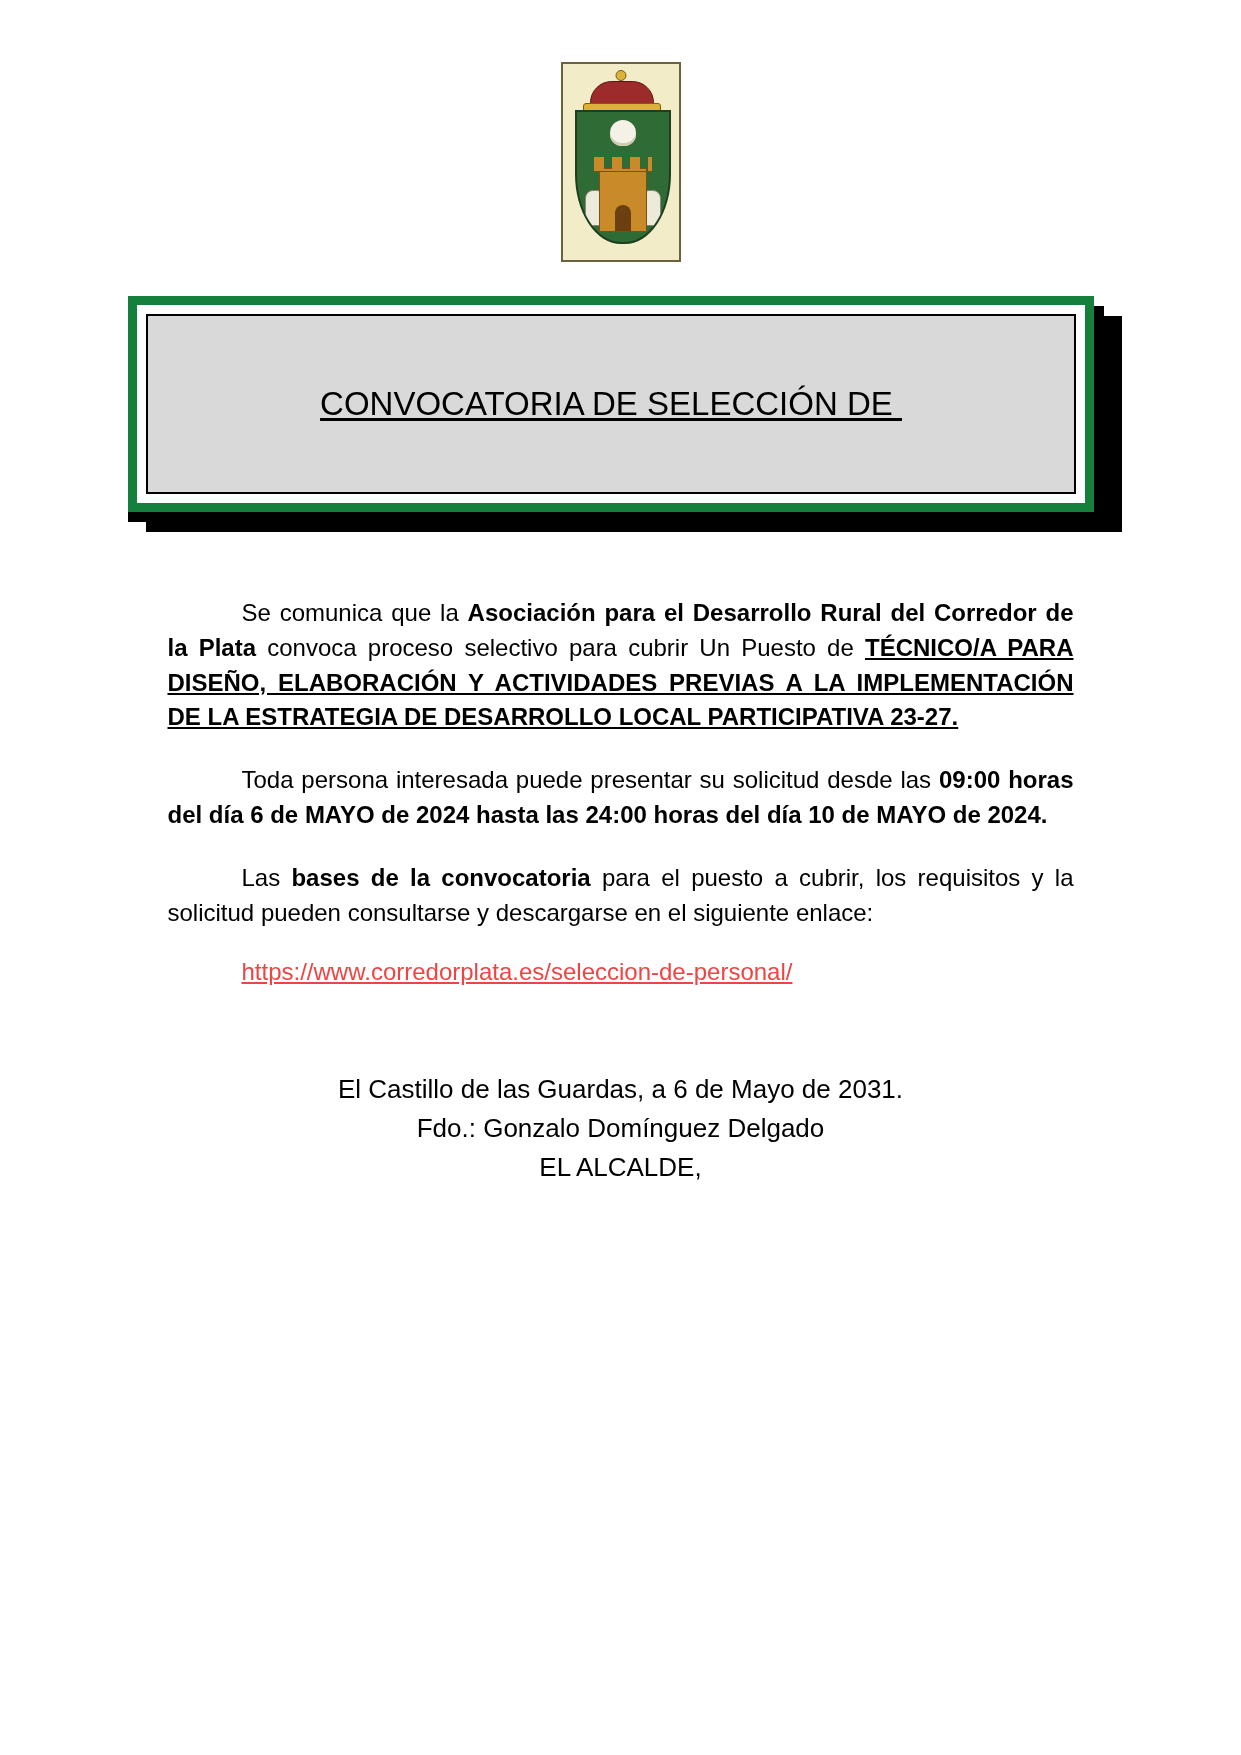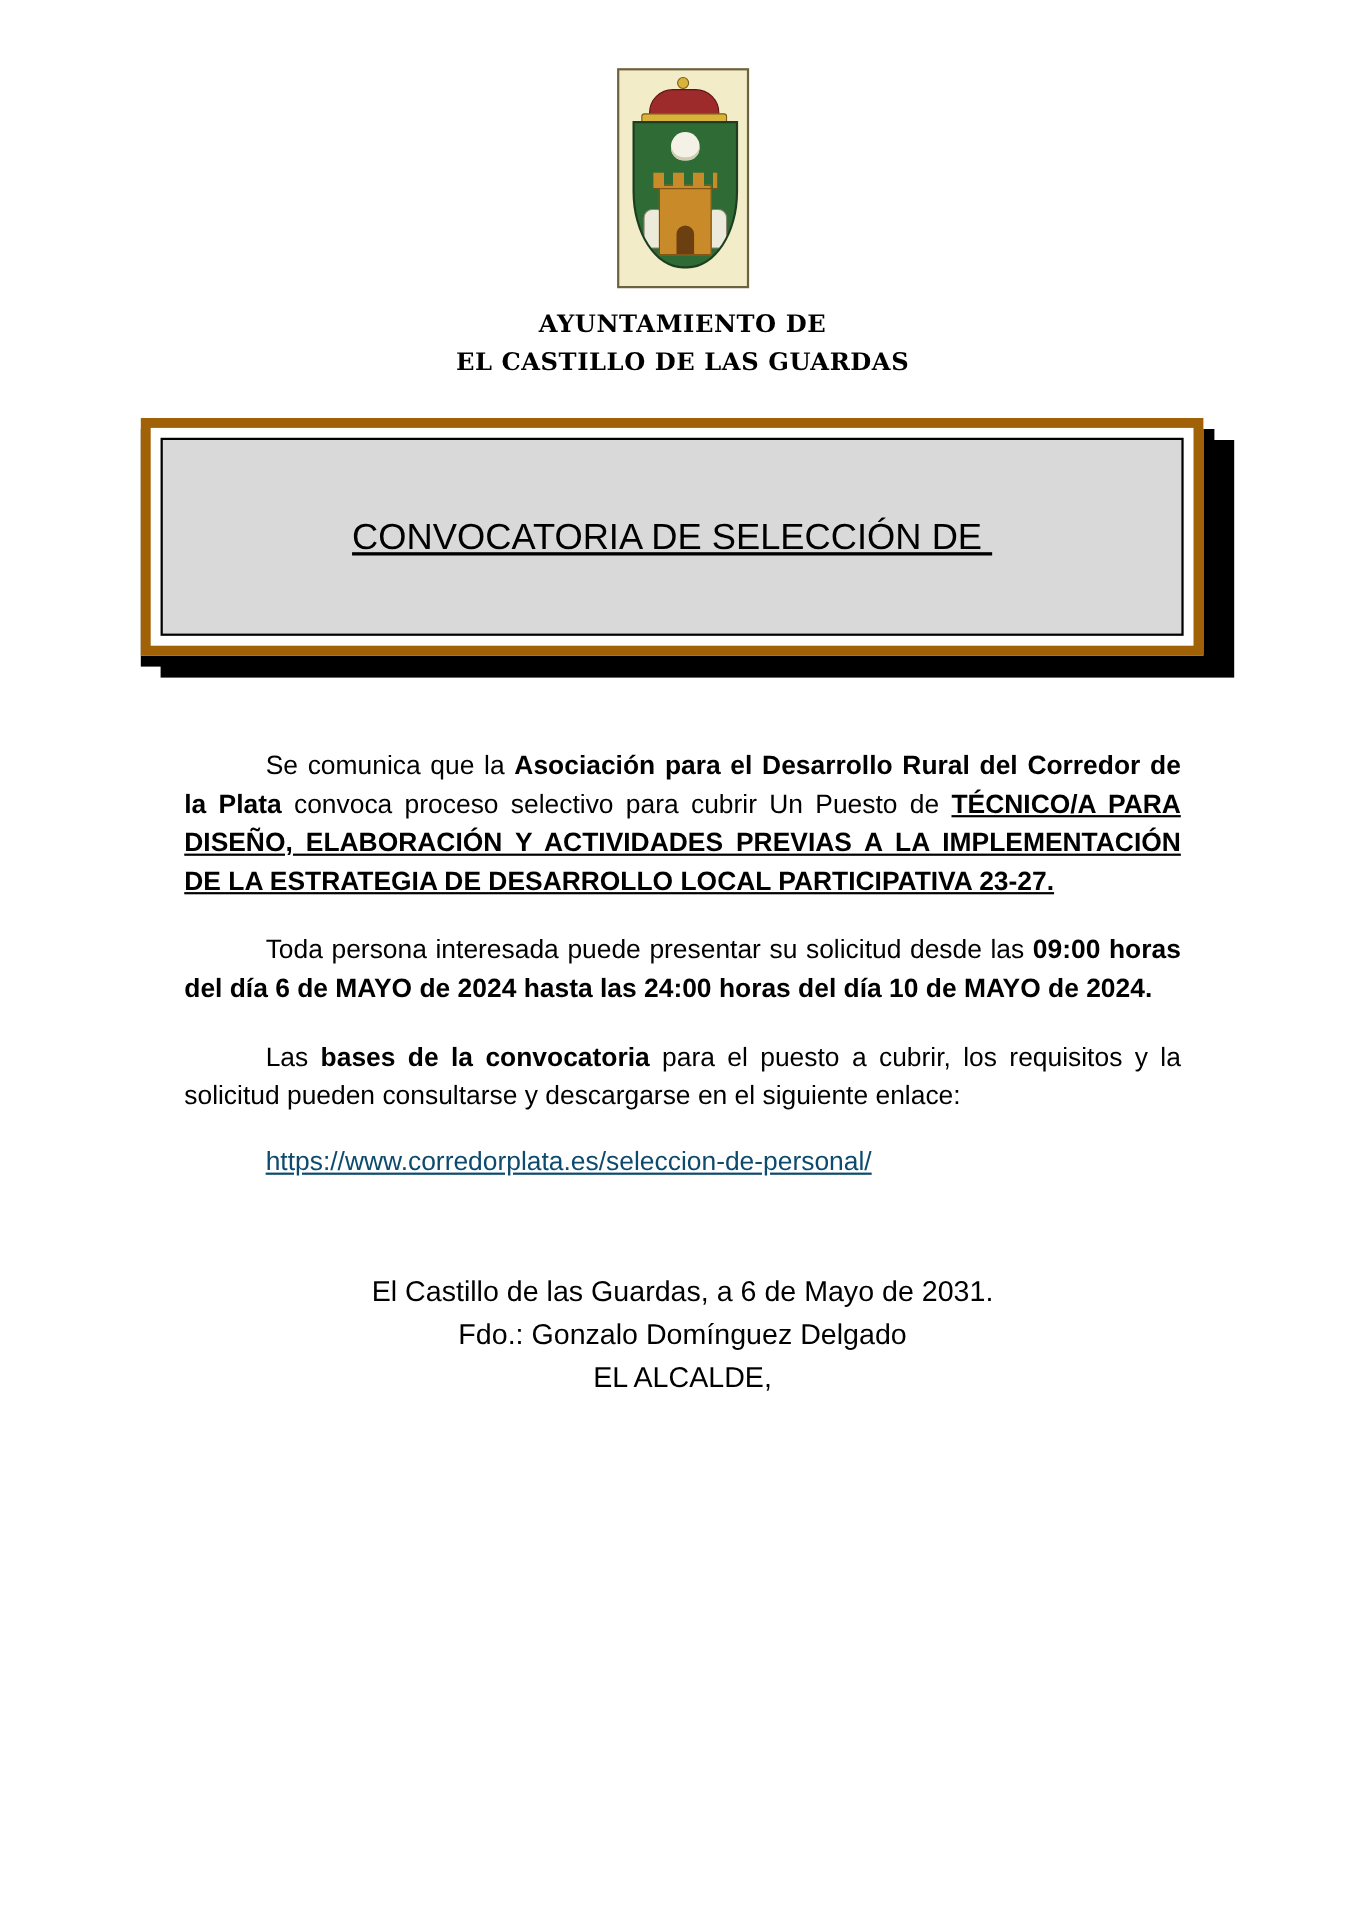--- a/index.html
+++ b/index.html
@@ -180,21 +180,21 @@
     height: 216px;
     background: #000000;
   }
   .title-box {
     position: absolute;
     left: 128px;
     top: 0;
     width: 966px;
     height: 216px;
     background: #ffffff;
-    border: 9px solid #a16207;
+    border: 9px solid #15803d;
     box-sizing: border-box;
     padding: 9px;
   }
   .title-inner {
     width: 100%;
     height: 100%;
     background: #d9d9d9;
     border: 2px solid #000000;
     box-sizing: border-box;
     display: flex;
@@ -226,21 +226,21 @@
   }
   .b { font-weight: bold; }
   .bu { font-weight: bold; text-decoration: underline; }
   .link-row {
     width: 906px;
     margin: 6px auto 0 auto;
     padding-left: 74px;
     box-sizing: border-box;
   }
   .link {
-    color: #0c4a6e;
+    color: #ef4444;
     text-decoration: underline;
     font-size: 24px;
     cursor: pointer;
   }
 
   
   .sign {
     margin: 84px auto 0 auto;
     width: 906px;
     text-align: center;
@@ -264,24 +264,20 @@
       </div>
       <div class="shield">
         <div class="shell"></div>
         <div class="lion left"></div>
         <div class="lion right"></div>
         <div class="castle"></div>
       </div>
     </div>
   </div>
 
-  <div class="org">
-    <span class="line">AYUNTAMIENTO DE</span>
-    <span class="line">EL CASTILLO DE LAS GUARDAS</span>
-  </div>
 
   <div class="title-zone">
     <div class="shadow-a"></div>
     <div class="shadow-b"></div>
     <div class="title-box">
       <div class="title-inner">
         <div class="title-text">
           <span class="tline">CONVOCATORIA DE SELECCIÓN DE </span>
         </div>
       </div>

